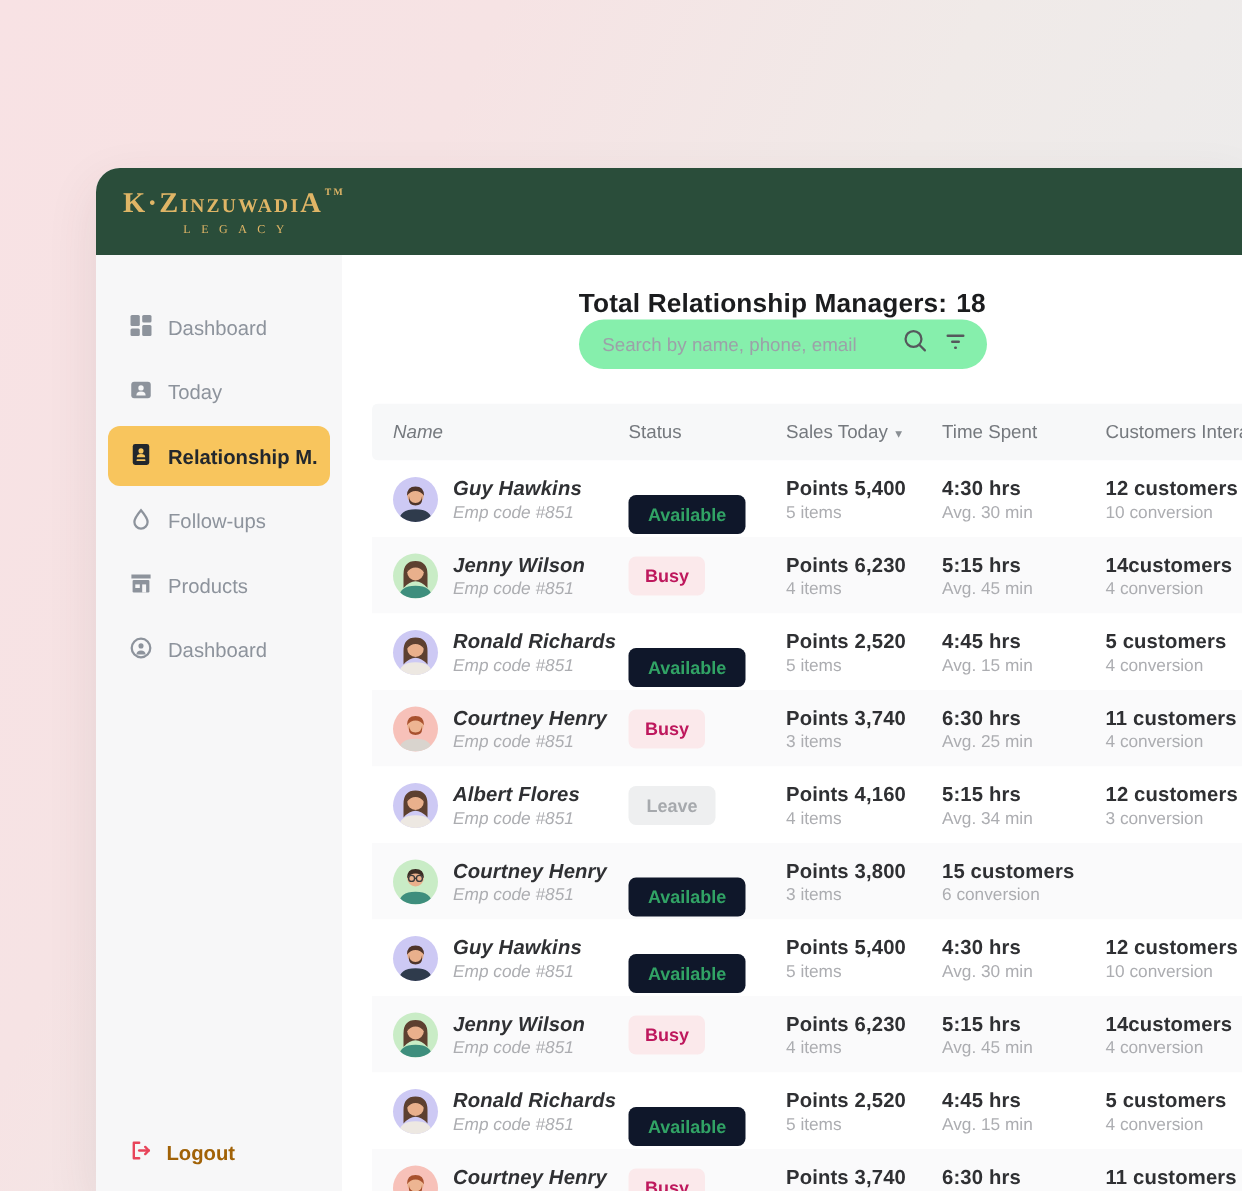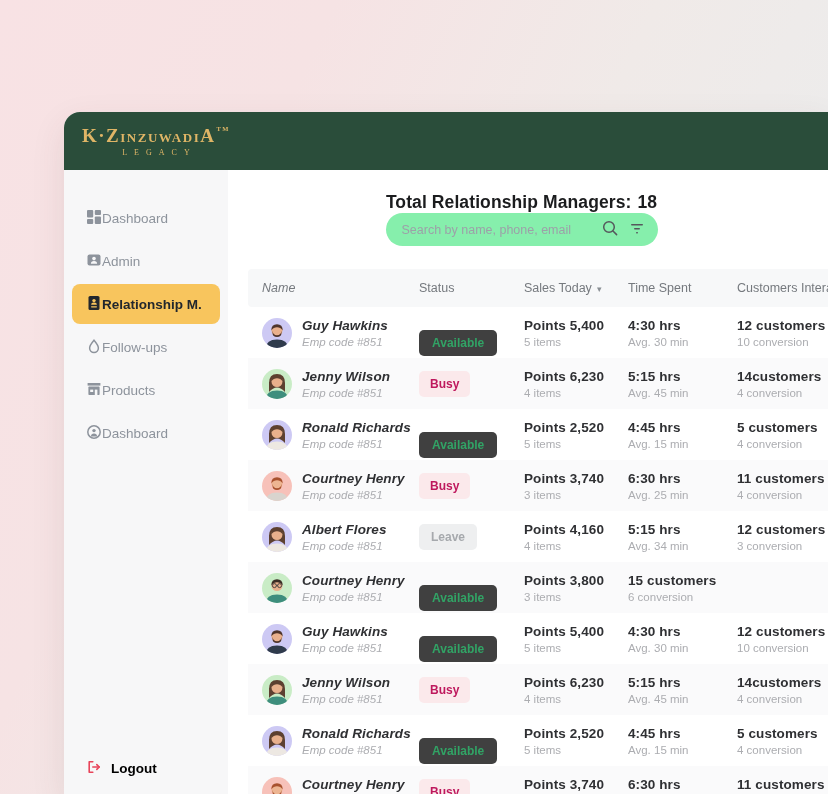--- a/index.html
+++ b/index.html
@@ -18,27 +18,27 @@
   .logo-name { font-family:"Liberation Serif", serif; font-variant:small-caps; font-size:19px;
     letter-spacing:1.5px; font-weight:600; }
   .logo-tm { font-size:6.5px; vertical-align:top; margin-left:1px; }
   .logo-tag { font-family:"Liberation Serif", serif; font-size:8px; letter-spacing:7px;
     text-align:center; margin-top:4px; padding-left:7px; }
 
   .body { flex:1; display:flex; min-height:0; }
 
   
   .sidebar { width:164px; flex:none; background:#F7F7F8; position:relative; padding-top:28px; }
-  .side-item { --icon-bg:#F7F7F8; display:flex; align-items:center; gap:0; height:40px;
+  .side-item { --icon-bg:#F7F7F8; display:flex; align-items:center; gap:10px; height:40px;
     margin:0 8px 3px 8px; padding:0 0 0 14px; border-radius:8px; color:#8D939C;
     font-size:13.5px; cursor:pointer; }
   .side-item svg { flex:none; }
   .side-item.active { --icon-bg:#F8C55D; background:#F8C55D; color:#22272D; font-weight:700; }
   .logout { position:absolute; left:22px; bottom:16px; display:flex; align-items:center; gap:9px;
-    color:#000000; font-size:13.5px; font-weight:600; cursor:pointer; }
+    color:#a16207; font-size:13.5px; font-weight:600; cursor:pointer; }
 
   
   .content { flex:1; min-width:0; background:#fff; }
   .content-head { display:flex; align-items:center; justify-content:space-between;
     padding:22px 33px 0 20px;flex-direction:column; }
   .page-title { font-size:17.5px; font-weight:700; color:#1B1C1E; letter-spacing:.1px; }
   .page-title .count { margin-left:6px; }
   .search-pill { width:272px; height:33px; background:#86efac; border-radius:17px;
     display:flex; align-items:center; padding:0 13px 0 16px; gap:10px; }
   .search-pill input { flex:1; min-width:0; border:none; background:transparent; outline:none;
@@ -56,21 +56,21 @@
   .col-sales { width:104px; flex:none; }
   .col-time { width:109px; flex:none; }
   .col-cust { width:160px; flex:none; }
   .sort-caret { font-size:9px; color:#8A8F94; margin-left:5px; }
 
   .cell .primary { font-size:13.5px; font-weight:700; color:#2F3033; letter-spacing:.1px; }
   .cell .secondary { font-size:11.5px; color:#ACADB1; margin-top:3px; }
   .name-block .primary { font-weight:700; }
 
   .badge { display:inline-block; font-size:12px; font-weight:700; padding:6px 13px; border-radius:5px; }
-  .badge.available { background:#404040; color:#31A365;margin-top:20px; }
+  .badge.available { background:#0f172a; color:#31A365;margin-top:20px; }
   .badge.busy { background:#FBE9EB; color:#be185d; padding:6px 11px; }
   .badge.leave { background:#EEEFF0; color:#A6A9AD; padding:6px 12px; font-weight:600; }
 
   
   .avatar { width:30px; height:30px; border-radius:50%; overflow:hidden; flex:none; background:var(--bg,#ddd); }
   .avatar svg { display:block; }
   .avatar .hair-back, .avatar .beard, .avatar .glasses { display:none; }
   .avatar.man-beard-purple { --bg:#CDC9F4; --hair:#4E342A; --skin:#E9B08C; --shirt:#2F3B4C; }
   .avatar.man-beard-coral  { --bg:#F7C1B9; --hair:#A8512E; --skin:#EDB592; --shirt:#D9D4CE; }
   .avatar.woman-green      { --bg:#C9ECC6; --hair:#5D4030; --skin:#E9B08C; --shirt:#3E8E7D; }
@@ -108,21 +108,21 @@
           <span>Dashboard</span>
         </div>
         <div class="side-item">
           <span>
             <svg width="16" height="16" viewBox="0 0 16 16">
                 <rect x="1.5" y="2.5" width="13" height="11" rx="2" fill="currentColor"></rect>
                 <circle cx="8" cy="6.6" r="1.8" fill="var(--icon-bg)"></circle>
                 <path d="M4.9 11.7 Q4.9 9 8 9 Q11.1 9 11.1 11.7 Z" fill="var(--icon-bg)"></path>
               </svg>
           </span>
-          <span>Admin</span>
+          <span>Today</span>
         </div>
         <div class="side-item active">
           <span>
             <svg width="16" height="16" viewBox="0 0 16 16">
                 <rect x="2.5" y="1" width="11" height="14" rx="1.6" fill="currentColor"></rect>
                 <circle cx="8" cy="5.6" r="1.7" fill="var(--icon-bg)"></circle>
                 <path d="M5.2 9.8 Q5.2 7.6 8 7.6 Q10.8 7.6 10.8 9.8 Z" fill="var(--icon-bg)"></path>
                 <rect x="5" y="11.2" width="6" height="1.2" rx="0.6" fill="var(--icon-bg)"></rect>
               </svg>
           </span>

